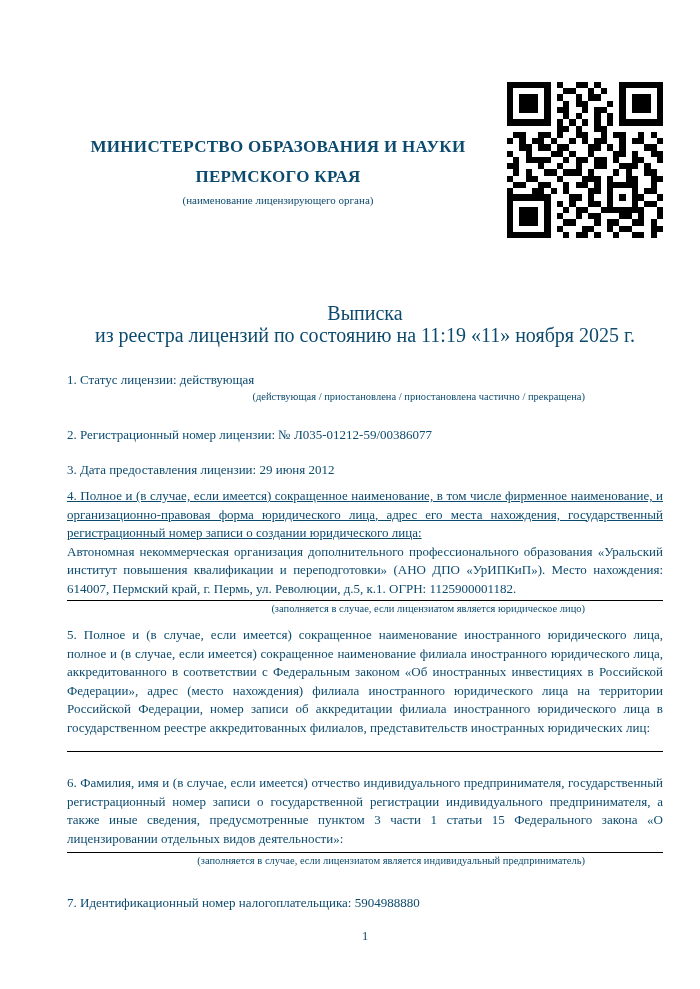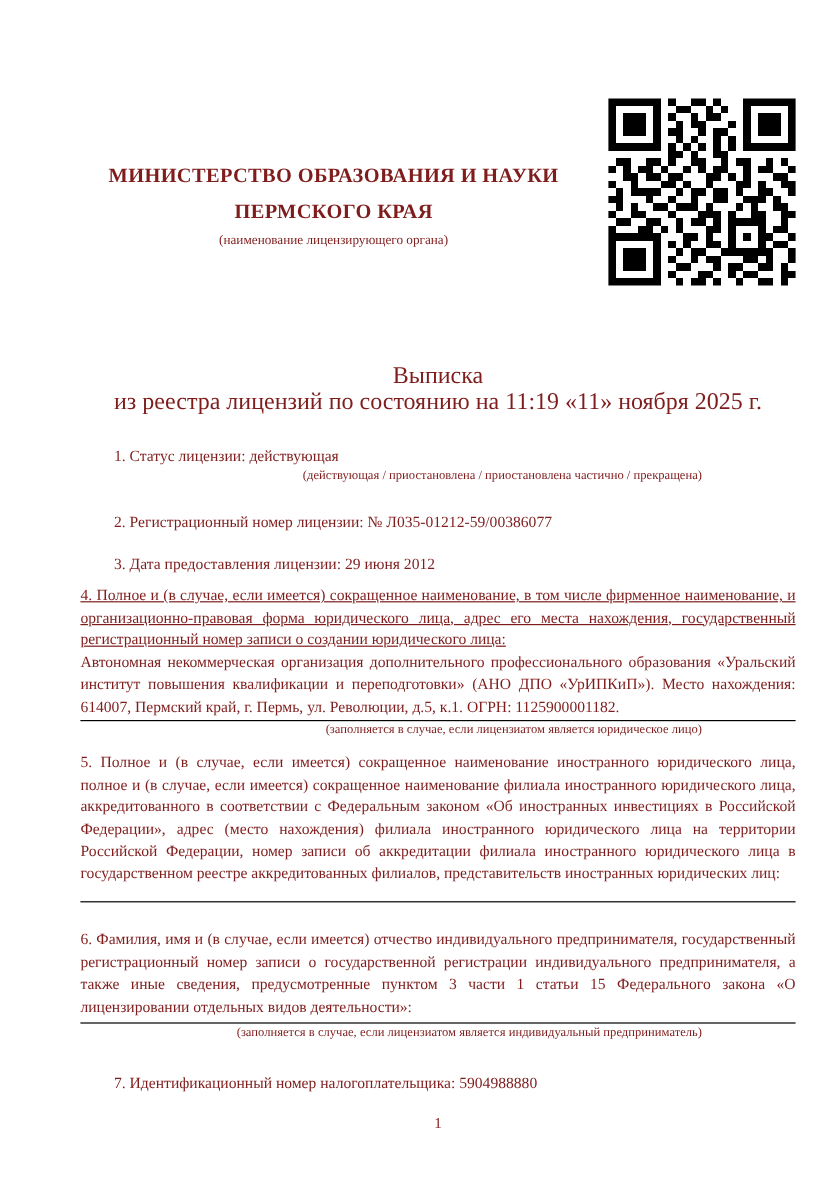--- a/index.html
+++ b/index.html
@@ -5,21 +5,21 @@
   html, body {
     margin: 0;
     padding: 0;
     background: #ffffff;
   }
   .page {
     position: relative;
     width: 700px;
     height: 989px;
     background: #ffffff;
-    color: #7f1d1d;
+    color: #0c4a6e;
     font-family: "Liberation Serif", "DejaVu Serif", serif;
     overflow: hidden;
     box-sizing: border-box;
   }
   .content {
     padding-left: 67px;
     padding-right: 37px;
   }
   
   .header-row {
@@ -55,21 +55,21 @@
   .qr-box svg { display: block; }
   
   .doc-title {
     margin-top: 64px;
     text-align: center;
     font-size: 20px;
     line-height: 22px;
   }
   
   .items { font-size: 13px; }
-  .line { line-height: 19px; margin-left: 28px; }
+  .line { line-height: 19px; }
   .para {
     line-height: 18.5px;
     text-align: justify;
   }
   .caption {
     font-size: 10.5px;
     line-height: 14px;
     text-align: right;
     margin-top: 1px;
   }

